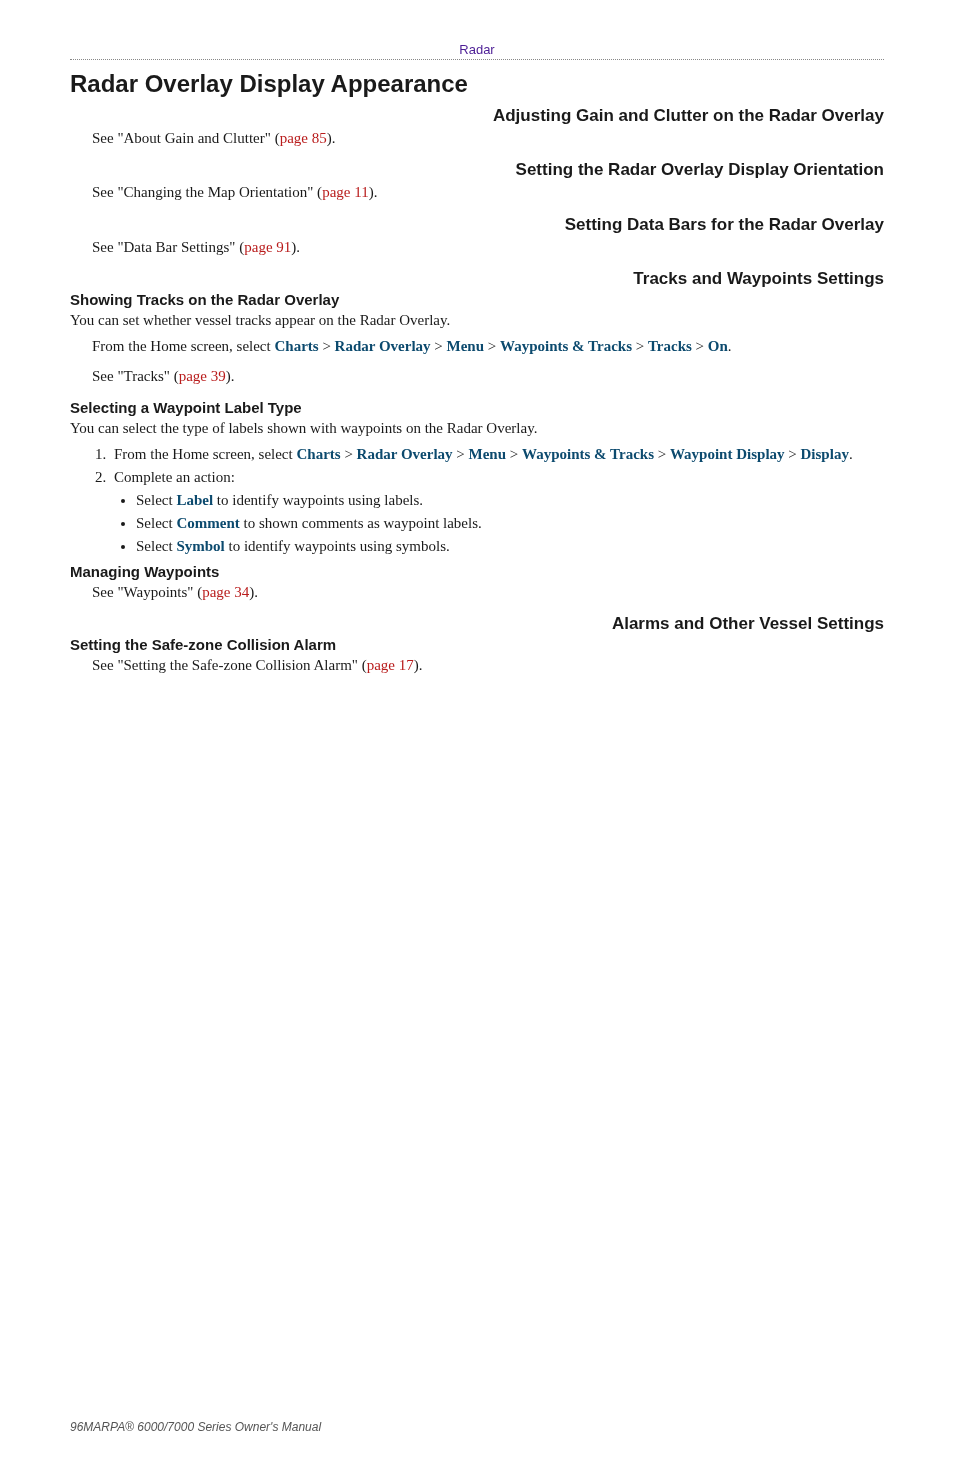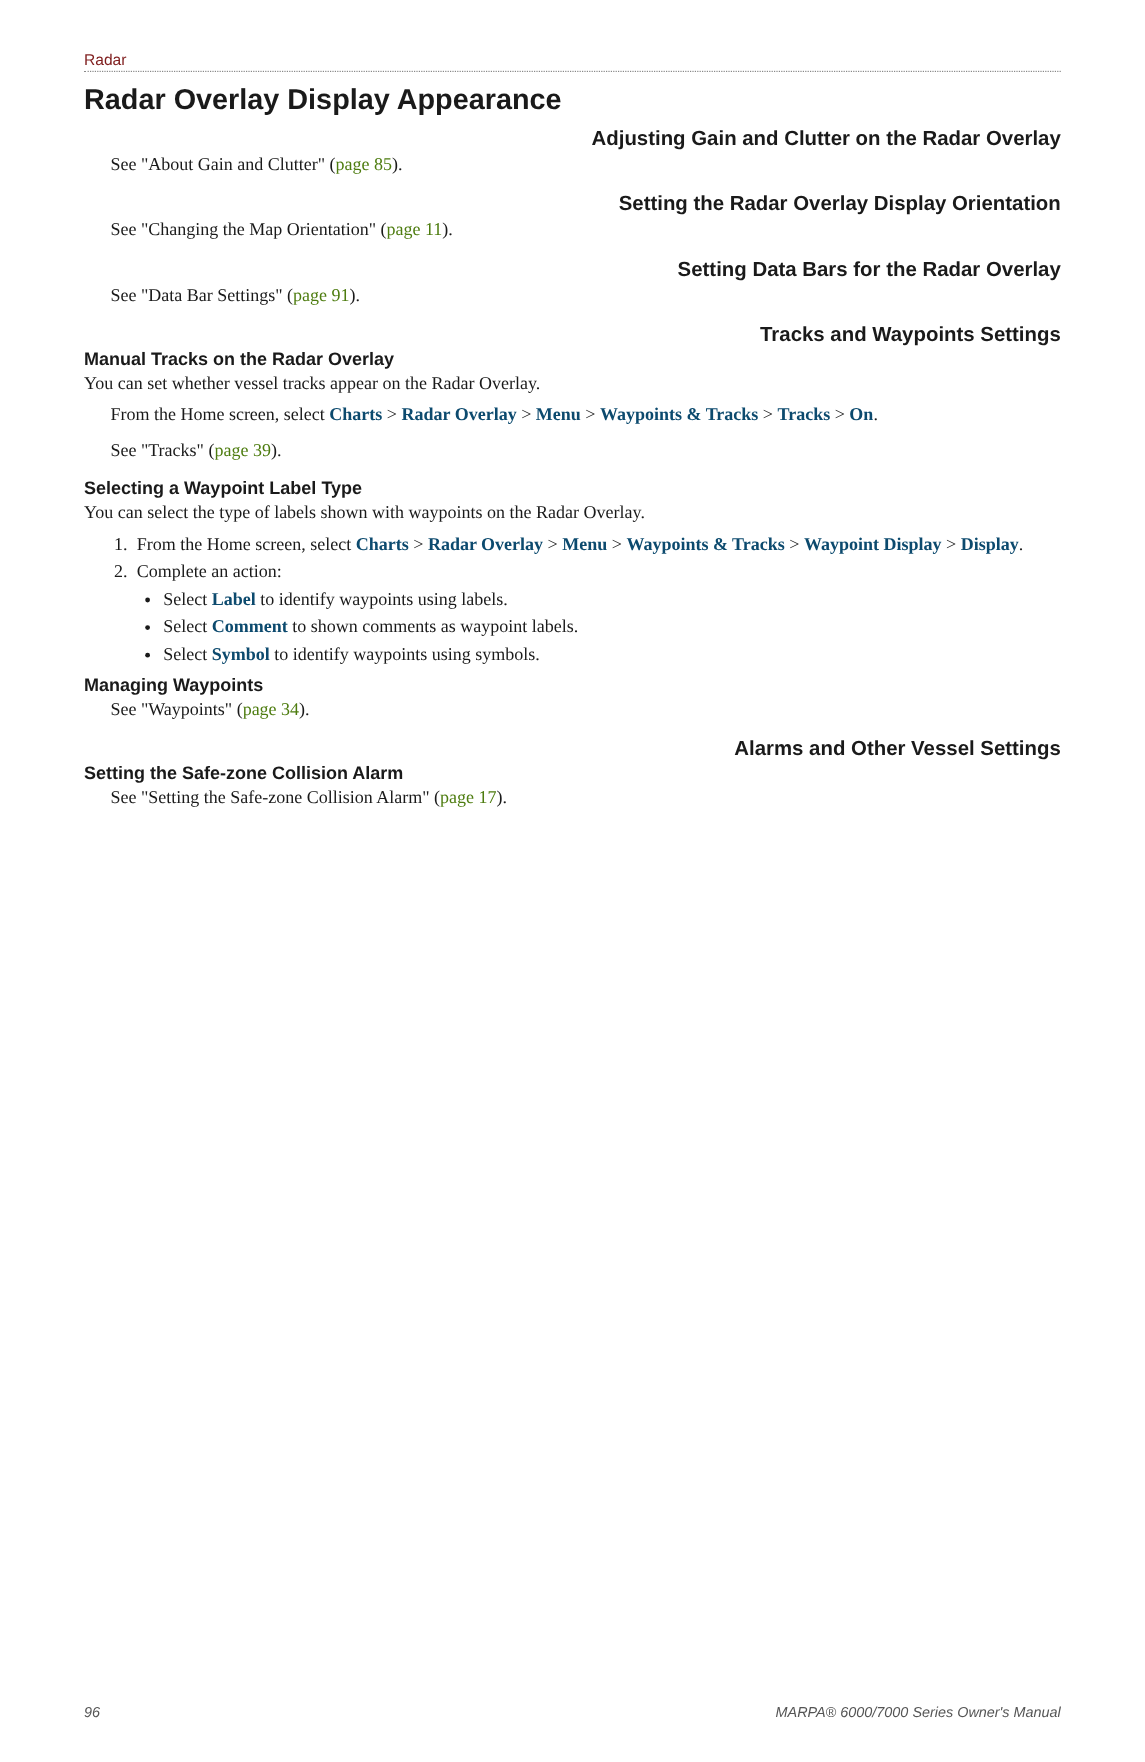--- a/index.html
+++ b/index.html
@@ -1,32 +1,32 @@
 <!DOCTYPE html>
 <html><head>
 <meta charset="utf-8">
 <style>
   * { margin: 0; padding: 0; box-sizing: border-box; }
   html, body { width: 954px; height: 1468px; background: #fff; font-family: Arial, Helvetica, sans-serif; color: #1a1a1a; }
   .page { width: 954px; height: 1468px; position: relative; padding: 42px 70px 30px 70px; }
-  .running { font-size: 13px; color: #7f1d1d; padding-bottom: 2px; }
+  .running { font-size: 13px; color: #4c1d95; padding-bottom: 2px; text-align: center; }
   .hr { border: none; border-top: 1px dotted #888; margin-bottom: 10px; }
   .h1 { font-size: 24px; font-weight: bold; margin: 6px 0 8px 0; }
   .h2 { font-size: 17px; font-weight: bold; margin: 2px 0 2px 0; text-align: right; }
   .h3 { font-size: 15px; font-weight: bold; margin: 2px 0 2px 0; }
   .block { margin-bottom: 12px; }
   .indent { padding-left: 22px; }
   .body { font-size: 15px; font-family: 'Times New Roman', Times, serif; line-height: 1.35; }
-  .link { color: #4d7c0f; }
+  .link { color: #b91c1c; }
   .menu { color: #0c4a6e; font-weight: bold; }
   ol.steps { list-style: decimal; padding-left: 40px; font-family: 'Times New Roman', Times, serif; font-size: 15px; }
   ol.steps > li { padding-left: 4px; margin-bottom: 6px; }
   ul.bullets { list-style: disc; padding-left: 44px; font-family: 'Times New Roman', Times, serif; font-size: 15px; }
   ul.bullets > li { margin: 2px 0 6px 0; }
-  .footer { position: absolute; left: 70px; right: 70px; bottom: 34px; display: flex; justify-content: space-between; font-size: 12px; color: #555; font-style: italic; }
+  .footer { position: absolute; left: 70px; right: 70px; bottom: 34px; display: flex; justify-content: flex-start; font-size: 12px; color: #555; font-style: italic; }
   .footer .pg { font-style: italic; }
   .footer .man .reg { font-style: normal; }
 </style>
 </head>
 <body>
 
 <div class="page">
 
   <div class="running">Radar</div>
   <hr class="hr">
@@ -49,21 +49,21 @@
 
   <div class="block">
     <div class="h2">Setting Data Bars for the Radar Overlay</div>
     <div class="body indent">
       <span>See "Data Bar Settings" (</span><span class="link">page 91</span><span>).</span>
     </div>
   </div>
 
   <div class="h2">Tracks and Waypoints Settings</div>
 
-  <div class="h3">Manual Tracks on the Radar Overlay</div>
+  <div class="h3">Showing Tracks on the Radar Overlay</div>
   <div class="body">You can set whether vessel tracks appear on the Radar Overlay.</div>
   <div class="body indent" style="margin-top:6px; margin-bottom:10px;">
     <span>From the Home screen, select </span><span class="menu">Charts</span><span> &gt; </span><span class="menu">Radar Overlay</span><span> &gt; </span><span class="menu">Menu</span><span> &gt; </span><span class="menu">Waypoints &amp; Tracks</span><span> &gt; </span><span class="menu">Tracks</span><span> &gt; </span><span class="menu">On</span><span>.</span>
   </div>
 
   <div class="block">
     <div class="body indent">
       <span>See "Tracks" (</span><span class="link">page 39</span><span>).</span>
     </div>
   </div>

